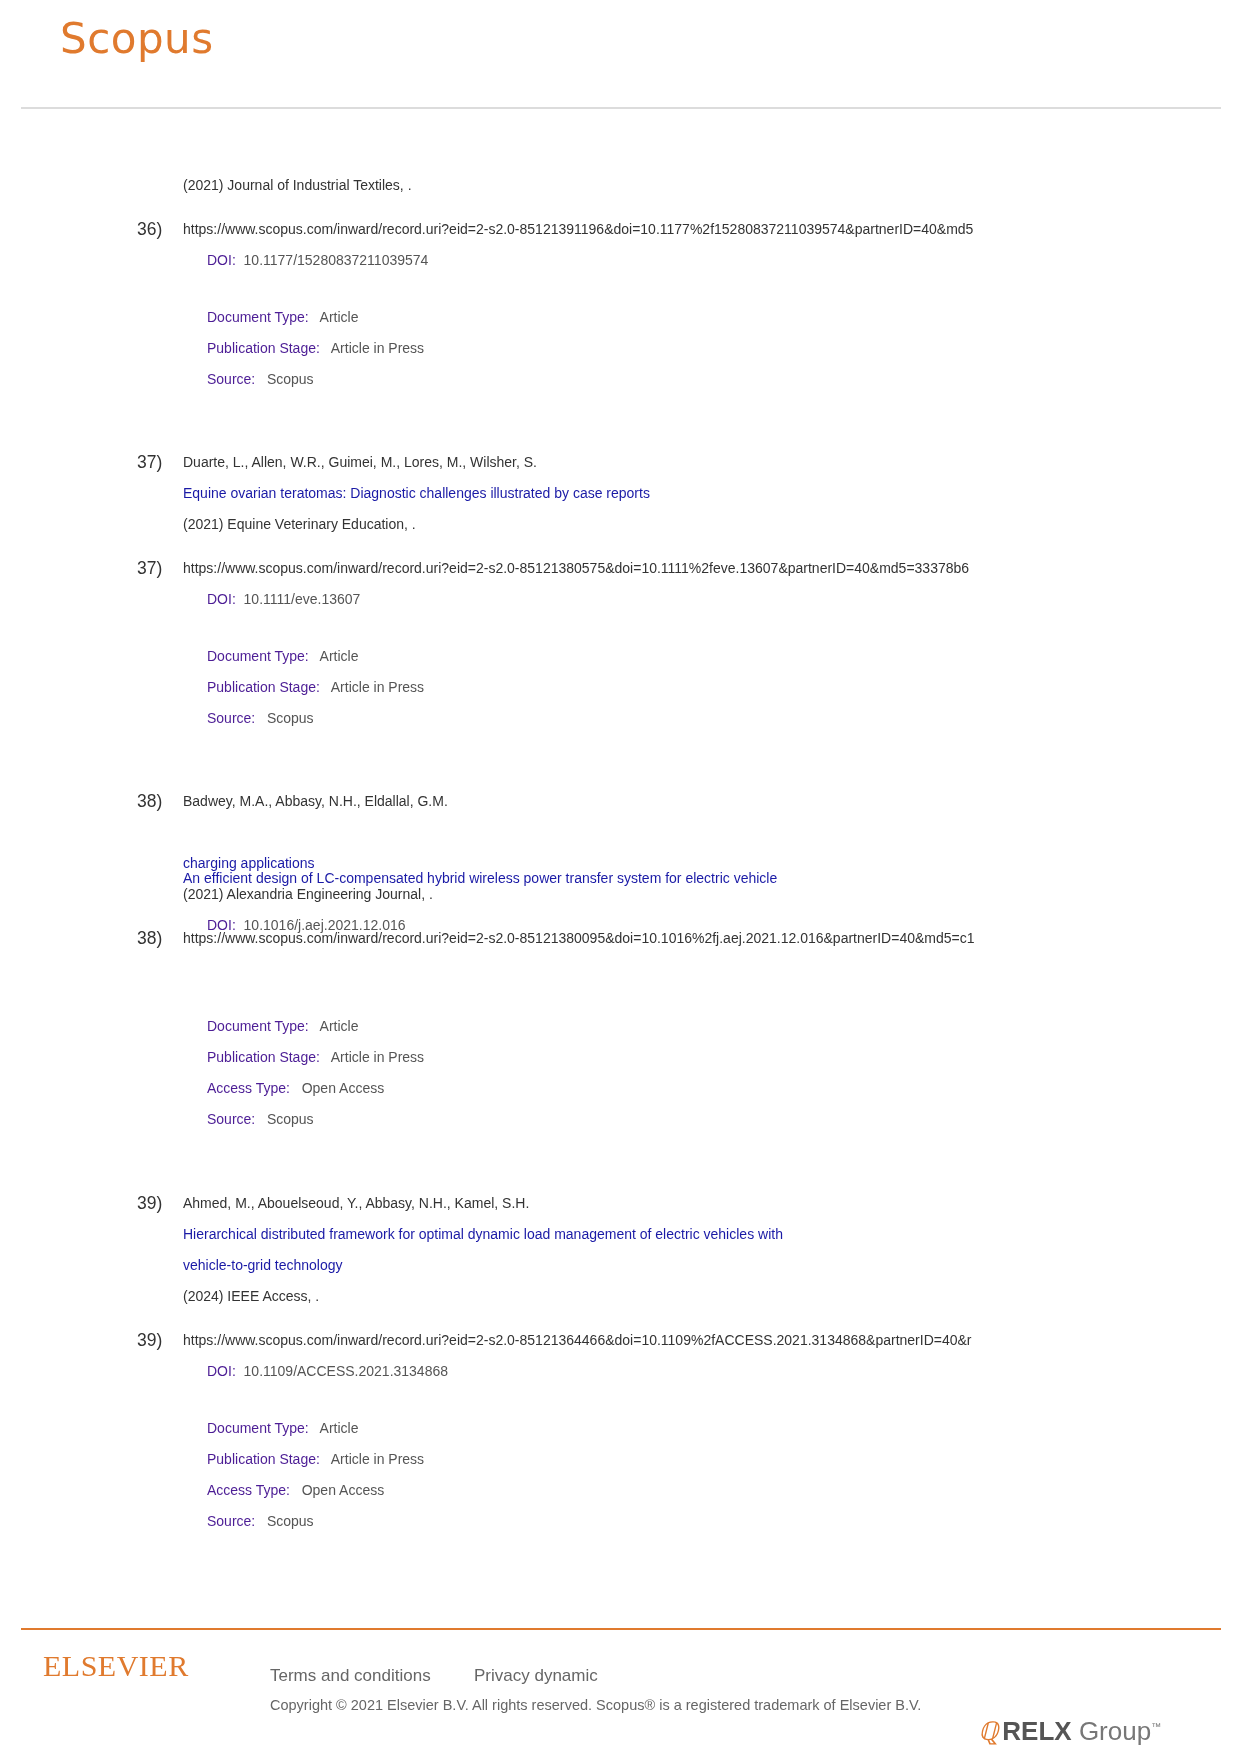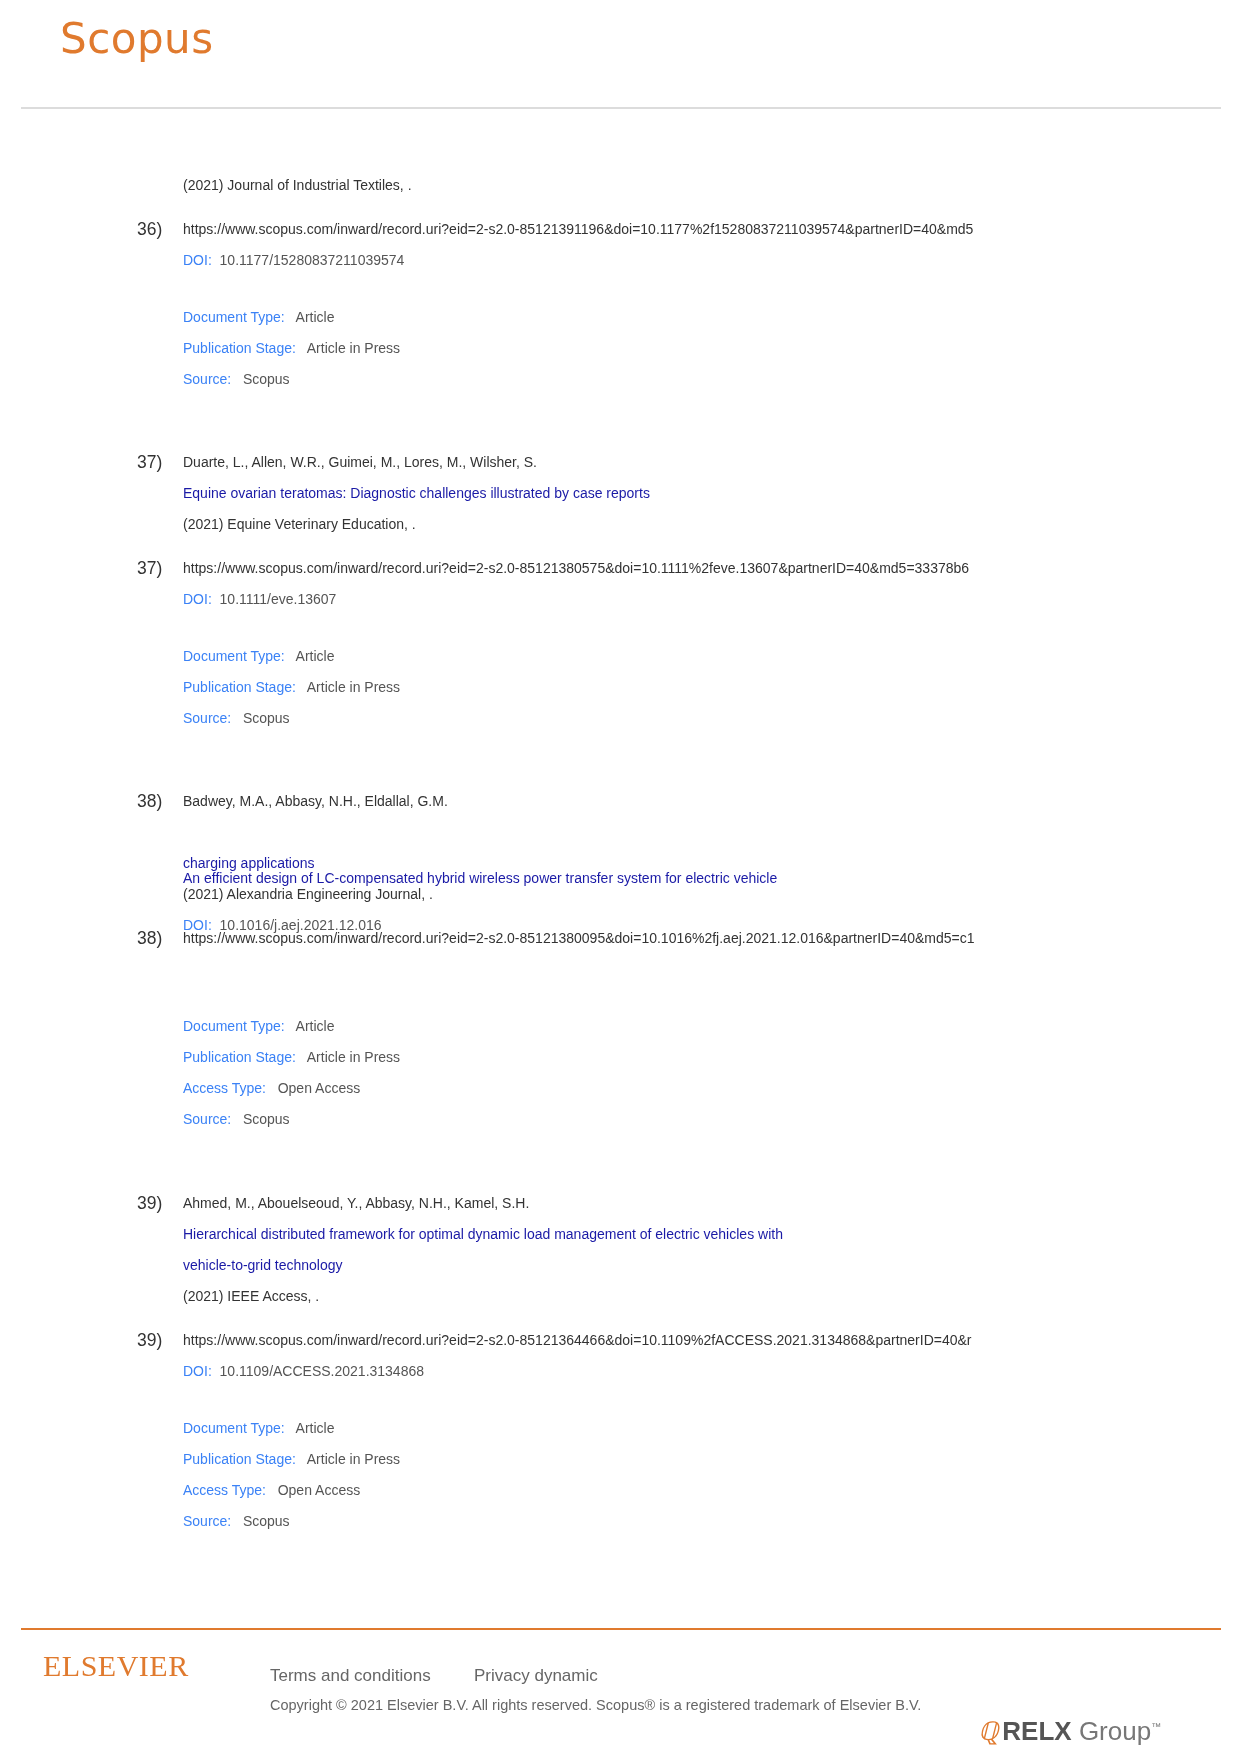--- a/index.html
+++ b/index.html
@@ -3,21 +3,21 @@
 <meta charset="utf-8">
 <style>
   html, body { margin:0; padding:0; background:#ffffff; }
   body { width:1241px; height:1754px; position:relative; overflow:hidden; font-family:"Liberation Sans", sans-serif; color:#333; }
   .logo { position:absolute; left:60px; top:14px; font-family:"DejaVu Sans", sans-serif; font-size:42px; color:#e07a2e; letter-spacing:0.5px; }
   .hdr-line { position:absolute; left:21px; width:1200px; top:107px; height:2px; background:#dcdcdc; }
   .content { position:absolute; left:0; top:0; width:1241px; }
   .line { position:absolute; left:183px; font-size:14px; line-height:22px; white-space:nowrap; color:#333; }
   .num { position:absolute; left:137px; font-size:17.5px; line-height:22px; color:#333;text-align:right; }
   a.title { color:#1a1aa6; }
-  .lbl { color:#3b82f6; }
+  .lbl { color:#4c1d95;margin-left:24px; }
   .val { color:#555; }
   .foot-line { position:absolute; left:21px; width:1200px; top:1628px; height:2px; background:#e07a2e; }
   .elsevier { position:absolute; left:43px; top:1649px; font-family:"Liberation Serif", serif; font-size:30px; color:#e07a2e; letter-spacing:0.5px; }
   .foot-link { position:absolute; top:1666px; font-size:17px; color:#666; }
   .copyright { position:absolute; left:270px; top:1697px; font-size:14.5px; color:#666; white-space:nowrap; }
   .relx { position:absolute; left:978px; top:1686px; font-size:26px; white-space:nowrap;margin-top:26px; }
   .relx .r-icon { color:#e07a2e; font-family:"Liberation Serif", serif; font-style:italic; margin-right:4px; }
   .relx .r-bold { color:#555; font-weight:bold; }
   .relx .r-light { color:#777; }
   .relx sup { font-size:10px; color:#777; }
@@ -60,21 +60,21 @@
   <div class="line" style="top:914px"><span class="lbl">DOI:</span>&nbsp; <span class="val">10.1016/j.aej.2021.12.016</span></div>
   <div class="line" style="top:1015px"><span class="lbl">Document Type:</span>&nbsp;&nbsp; <span class="val">Article</span></div>
   <div class="line" style="top:1046px"><span class="lbl">Publication Stage:</span>&nbsp;&nbsp; <span class="val">Article in Press</span></div>
   <div class="line" style="top:1077px"><span class="lbl">Access Type:</span>&nbsp;&nbsp; <span class="val">Open Access</span></div>
   <div class="line" style="top:1108px"><span class="lbl">Source:</span>&nbsp;&nbsp; <span class="val">Scopus</span></div>
 
   <div class="num" style="top:1192px">39)</div>
   <div class="line" style="top:1192px">Ahmed, M., Abouelseoud, Y., Abbasy, N.H., Kamel, S.H.</div>
   <div class="line" style="top:1223px"><a class="title">Hierarchical distributed framework for optimal dynamic load management of electric vehicles with</a></div>
   <div class="line" style="top:1254px"><a class="title">vehicle-to-grid technology</a></div>
-  <div class="line" style="top:1285px">(2021) IEEE Access, .</div>
+  <div class="line" style="top:1285px">(2024) IEEE Access, .</div>
   <div class="num" style="top:1329px">39)</div>
   <div class="line" style="top:1329px">https://www.scopus.com/inward/record.uri?eid=2-s2.0-85121364466&amp;doi=10.1109%2fACCESS.2021.3134868&amp;partnerID=40&amp;r</div>
   <div class="line" style="top:1360px"><span class="lbl">DOI:</span>&nbsp; <span class="val">10.1109/ACCESS.2021.3134868</span></div>
   <div class="line" style="top:1417px"><span class="lbl">Document Type:</span>&nbsp;&nbsp; <span class="val">Article</span></div>
   <div class="line" style="top:1448px"><span class="lbl">Publication Stage:</span>&nbsp;&nbsp; <span class="val">Article in Press</span></div>
   <div class="line" style="top:1479px"><span class="lbl">Access Type:</span>&nbsp;&nbsp; <span class="val">Open Access</span></div>
   <div class="line" style="top:1510px"><span class="lbl">Source:</span>&nbsp;&nbsp; <span class="val">Scopus</span></div>
 </div>
 
 <div class="foot-line"></div>

